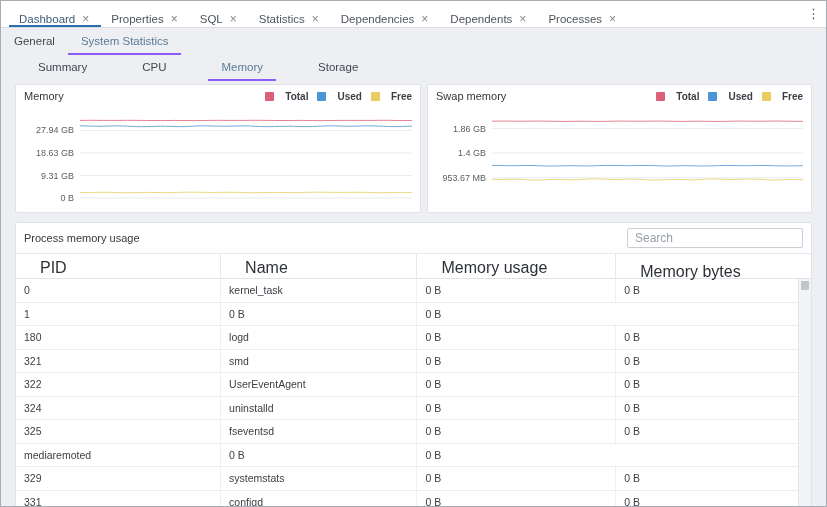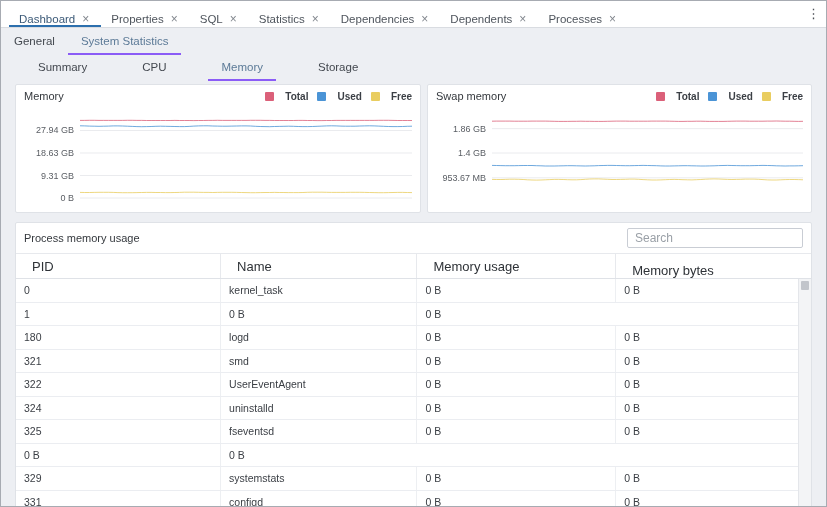--- a/index.html
+++ b/index.html
@@ -34,21 +34,21 @@
   
   .process-panel{margin:9px 14px 0;background:#fff;border:1px solid #dfe2e7;border-radius:2px;height:310px;
                  box-sizing:border-box;overflow:hidden;display:flex;flex-direction:column;}
   .process-head{display:flex;justify-content:space-between;align-items:center;padding:5px 8px;}
   .process-title{font-size:11px;color:#34383d;}
   .search-input{width:176px;height:20px;box-sizing:border-box;border:1px solid #c9cdd4;border-radius:2px;
                 font-size:12px;padding:0 7px;color:#333;font-family:"Liberation Sans",sans-serif;outline:none;}
   .search-input::placeholder{color:#9aa0a7;}
   .grid-header{display:grid;grid-template-columns:25.8% 24.7% 25% auto;height:24px;
                border-top:1px solid #e7e9ed;border-bottom:1px solid #dfe2e7;flex:0 0 auto;}
-  .grid-header .cell{font-size:13px;color:#2e3237;display:flex;align-items:center;padding:0 16px;
+  .grid-header .cell{font-size:16px;color:#2e3237;display:flex;align-items:center;padding:0 24px;
                      border-right:1px solid #e7e9ed;cursor:pointer;}
   .grid-header .cell:last-child{border-right:none;margin-top:9px;}
   .grid-rows-wrap{position:relative;flex:1;overflow:hidden;}
   .row{display:grid;grid-template-columns:25.8% 24.7% 25% auto;height:22.5px;border-bottom:1px solid #ebedf1;}
   .row .cell{font-size:10.5px;color:#3a3e44;display:flex;align-items:center;padding:0 8px;
              border-right:1px solid #edeff2;overflow:hidden;white-space:nowrap;}
   .row .cell:last-child{border-right:none;}
   .scrollbar{position:absolute;top:0;right:0;bottom:0;width:12px;background:#f3f4f6;border-left:1px solid #e4e6ea;}
   .scroll-thumb{position:absolute;top:2px;left:2px;width:8px;height:9px;background:#c2c5cb;border-radius:1px;cursor:pointer;}
 </style>
@@ -219,20 +219,21 @@
             <div class="cell">0 B</div>
             <div class="cell">0 B</div>
           </div>
           <div class="row">
             <div class="cell">325</div>
             <div class="cell">fseventsd</div>
             <div class="cell">0 B</div>
             <div class="cell">0 B</div>
           </div>
           <div class="row">
+            <div class="cell">mediaremoted</div>
             <div class="cell">0 B</div>
             <div class="cell">0 B</div>
           </div>
           <div class="row">
             <div class="cell">329</div>
             <div class="cell">systemstats</div>
             <div class="cell">0 B</div>
             <div class="cell">0 B</div>
           </div>
           <div class="row">

